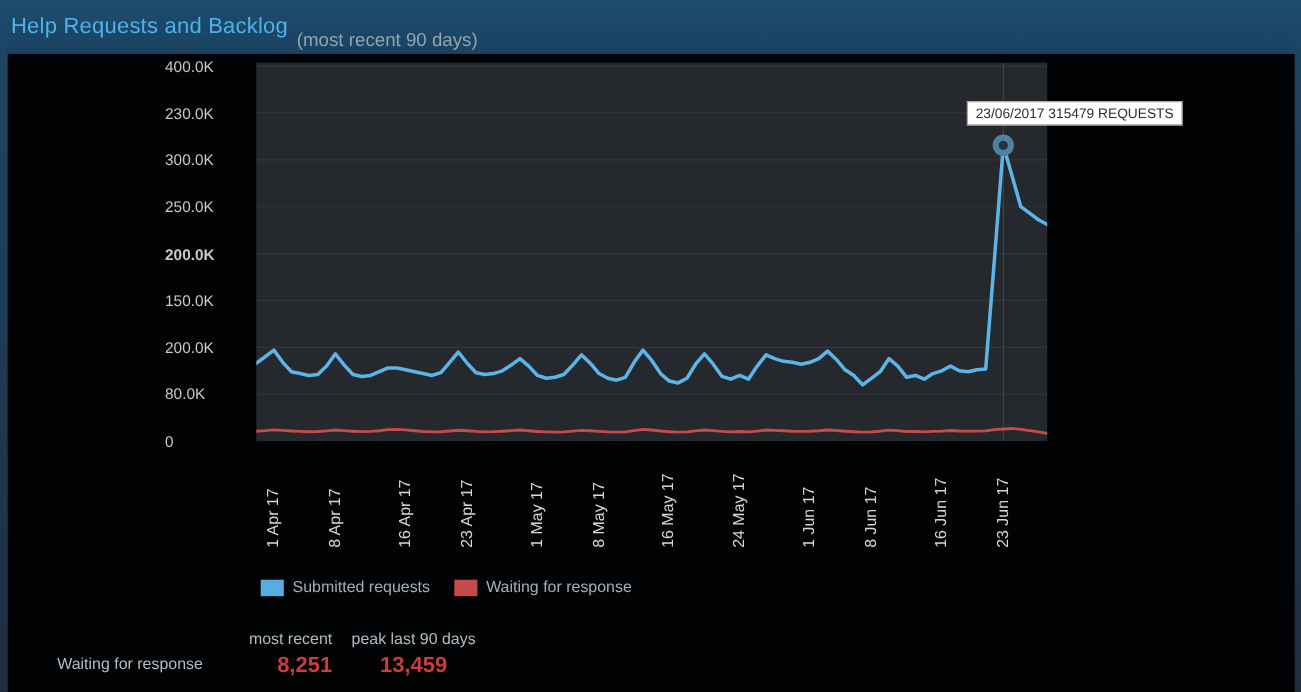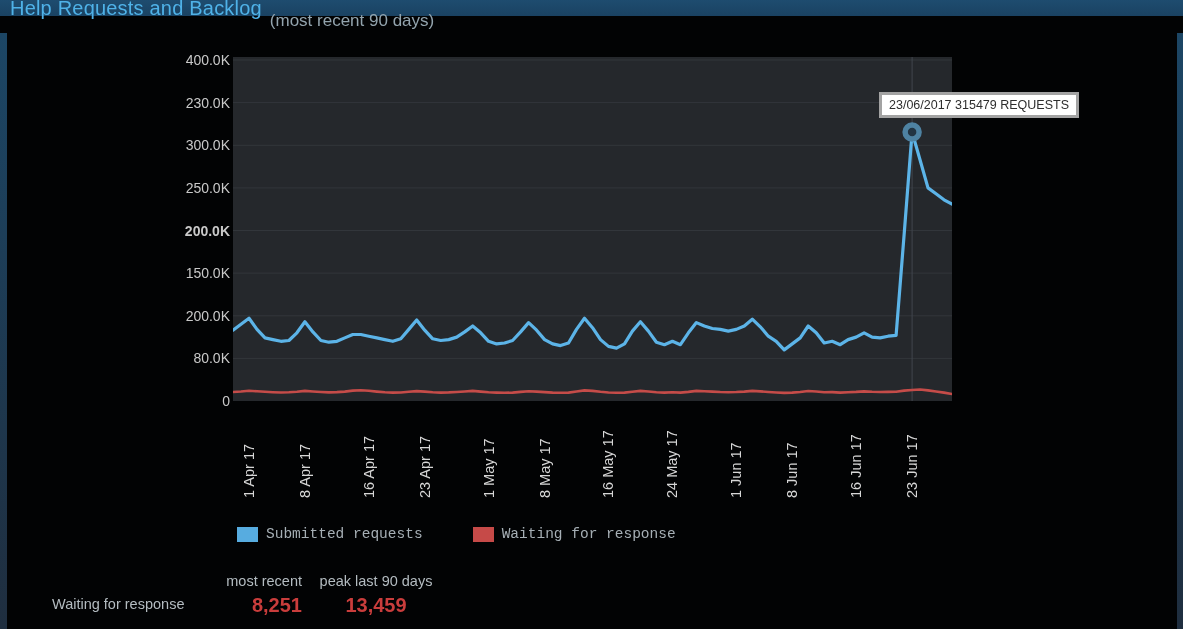--- a/index.html
+++ b/index.html
@@ -1,34 +1,34 @@
 <!DOCTYPE html>
 <html><head>
 <meta charset="utf-8">
 <style>
   html,body{margin:0;padding:0;background:#000;}
   #page{position:relative;width:1183px;height:629px;background:#020304;overflow:hidden;
         font-family:"Liberation Sans", sans-serif;}
-  .header{position:absolute;left:0;top:0;width:1183px;height:16px;
+  .header{position:absolute;left:0;top:0;width:1183px;height:49px;
           background:linear-gradient(to bottom,#1e4c6f,#1a4262);display:flex;align-items:center;}
   .title{color:#4fb2e8;font-size:20px;margin-left:10px;letter-spacing:.2px;}
   .subtitle{color:#93a4ae;font-size:17px;margin-left:8px;margin-top:25px;}
   .frame-left{position:absolute;left:0;top:33px;width:7px;height:596px;
               background:linear-gradient(#1c4665,#1f2e3f);}
   .frame-right{position:absolute;right:0;top:33px;width:6px;height:596px;
                background:linear-gradient(#1c4665,#1f2e3f);}
   #plot{position:absolute;left:233px;top:57px;width:719px;height:344px;background:#25282c;}
   #plot svg{display:block;}
-  .ylab{position:absolute;width:80px;text-align:right;color:#c9c9c9;font-size:14px;
+  .ylab{position:absolute;width:80px;color:#c9c9c9;font-size:14px;
          line-height:16px;left:150px;}
   .xlab{position:absolute;width:86px;height:16px;line-height:16px;color:#d6d6d6;font-size:14.5px;
          transform:rotate(-90deg);transform-origin:0 0;text-align:left;white-space:nowrap;}
-  #tooltip{position:absolute;left:879px;top:92px;background:#ffffff;border:3px solid #a3a3a3;
+  #tooltip{position:absolute;left:879px;top:92px;background:#ffffff;border:1px solid #a3a3a3;
            color:#2e2e2e;font-size:12.5px;padding:3px 7px;white-space:nowrap;z-index:5;}
-  #legend{position:absolute;left:237px;top:526px;display:flex;gap:50px;font-family:Liberation Mono, monospace;}
+  #legend{position:absolute;left:237px;top:526px;display:flex;gap:22px;}
   .li{display:flex;align-items:center;}
   .sw{width:21px;height:15px;display:inline-block;margin-right:8px;}
   .ll{color:#a6afb5;font-size:14.5px;}
   #stats{position:absolute;left:0;top:0;width:1036px;height:629px;pointer-events:none;}
   .sh{position:absolute;top:573px;color:#b4bcc1;font-size:14.5px;text-align:right;width:150px;}
   .sv{position:absolute;top:594px;color:#c93d3c;font-size:20px;font-weight:bold;text-align:right;width:150px;}
   .c1{left:152px;}
   .c2{left:301px;text-align:center;}
   .sl{position:absolute;left:52px;top:596px;color:#b4bcc1;font-size:14.5px;}
 </style>

